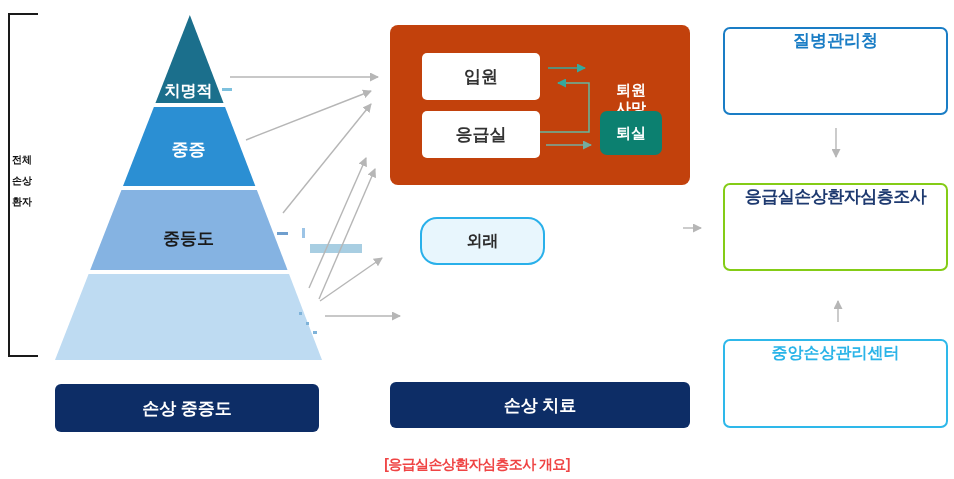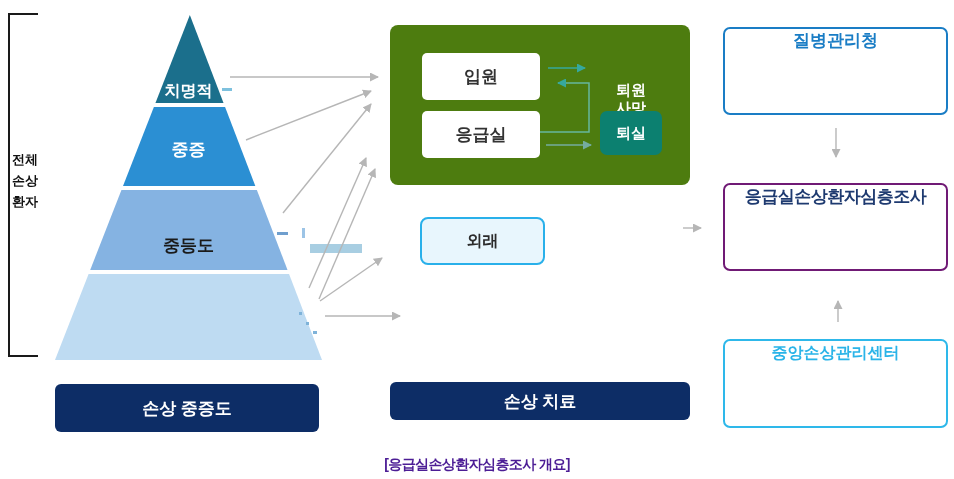--- a/index.html
+++ b/index.html
@@ -4,76 +4,76 @@
 <style>
   * { margin:0; padding:0; box-sizing:border-box; }
   html,body { background:#ffffff; }
   body { font-family:"Liberation Sans","DejaVu Sans",sans-serif; }
   .canvas { position:relative; width:954px; height:479px; background:#ffffff; overflow:hidden; }
 
   
   .bracket { position:absolute; left:8px; top:13px; width:30px; height:344px;
              border-left:2px solid #1a1a1a; border-top:2px solid #1a1a1a; border-bottom:2px solid #1a1a1a; }
   .bracket-label { position:absolute; left:12px; top:149px; width:40px;
-                   font-size:13px; font-weight:bold; color:#111; line-height:21px; }
+                   font-size:10px; font-weight:bold; color:#111; line-height:21px; }
 
   
   .pyramid { position:absolute; left:55px; top:15px; width:267px; height:345px;
              clip-path:polygon(50.5% 0, 100% 100%, 0 100%); }
   .band { position:absolute; left:0; width:100%; }
   .band-1 { top:0;    height:88px; background:#1b6f8c; }
   .band-2 { top:92px; height:79px; background:#2b8fd3; }
   .band-3 { top:175px;height:80px; background:#85b3e2; }
   .band-4 { top:259px;height:86px; background:#bedbf2; }
   .pyr-label { position:absolute; left:0; width:100%; text-align:center;
                font-weight:bold; line-height:22px; }
   .pyr-1 { top:65px;  font-size:16px; color:#ffffff; }
   .pyr-2 { top:124px; font-size:17px; color:#ffffff; }
-  .pyr-3 { top:220px; font-size:17px; color:#1a1a1a; }
+  .pyr-3 { top:213px; font-size:17px; color:#1a1a1a; }
   .pyr-4 { top:290px; font-size:17px; color:#1a1a1a; }
 
   
   .navy-bar { position:absolute; background:#0d2d66; border-radius:6px;
               display:flex; align-items:center; justify-content:center;
               color:#fff; font-size:17px; font-weight:bold; }
   .bar-severity { left:55px; top:384px; width:264px; height:48px; }
-  .bar-treatment{ left:390px; top:382px; width:300px; height:38px; }
+  .bar-treatment{ left:390px; top:382px; width:300px; height:46px; }
 
   
   .green-panel { position:absolute; left:390px; top:25px; width:300px; height:160px;
-                 background:#4d7c0f; border-radius:8px; }
+                 background:#c2410c; border-radius:8px; }
   .white-box { position:absolute; left:32px; width:118px; height:47px; background:#ffffff;
                border-radius:5px; display:flex; align-items:center; justify-content:center;
                font-size:17px; font-weight:600; color:#333333; }
   .box-inpatient { top:28px; }
   .box-er { top:86px; }
   .discharge-text { position:absolute; left:210px; top:33px; width:62px; text-align:center;
                     color:#ffffff; font-size:15px; font-weight:600; line-height:18px;margin-top:23px; }
   .exit-box { position:absolute; left:210px; top:86px; width:62px; height:44px; background:#0c8070;
               border-radius:7px; display:flex; align-items:center; justify-content:center;
               color:#ffffff; font-size:15px; font-weight:600; }
 
   
   .cyan-box { position:absolute; left:420px; width:125px; height:48px; background:#e8f6fd;
-              border:2px solid #29b0ea; border-radius:8px; display:flex; align-items:center;
+              border:2px solid #29b0ea; border-radius:17px; display:flex; align-items:center;
               justify-content:center; font-size:16px; font-weight:600; color:#2b2b2b; }
   .box-outpatient { top:217px; }
   .box-selfcare   { top:288px; }
 
   
   .right-box { position:absolute; left:723px; width:225px; background:#ffffff; border-radius:7px;
                display:flex; flex-direction:column; align-items:center; justify-content:flex-start;
                text-align:center; font-weight:bold; }
   .box-kdca   { top:27px;  height:88px; border:2px solid #1a7dc5; color:#1a7dc5; font-size:17px; }
-  .box-survey { top:183px; height:88px; border:2px solid #701a75; color:#1e3a70; font-size:17px; letter-spacing:-0.5px; }
+  .box-survey { top:183px; height:88px; border:2px solid #84cc16; color:#1e3a70; font-size:17px; letter-spacing:-0.5px; }
   .box-center { top:339px; height:89px; border:2px solid #2eb8ea; color:#2ab4e8; font-size:16px; line-height:23px; }
 
   
   .caption { position:absolute; left:0; top:456px; width:954px; text-align:center;
-             font-size:14px; font-weight:bold; color:#4c1d95; letter-spacing:-0.6px; }
+             font-size:14px; font-weight:bold; color:#ef4444; letter-spacing:-0.6px; }
 
   
   .mark { position:absolute; }
   .mark-rect { left:310px; top:244px; width:52px; height:9px; background:#a8cee2; }
   .mark-dash { left:277px; top:232px; width:11px; height:3px; background:#6f9fce; }
   .mark-tick { left:302px; top:228px; width:3px; height:10px; background:#9cc4e6; }
   .mark-dash2{ left:222px; top:88px;  width:10px; height:3px; background:#7ec1de; }
   .mark-dot1 { left:299px; top:312px; width:3px; height:3px; background:#7fb3d9; }
   .mark-dot2 { left:306px; top:322px; width:3px; height:3px; background:#7fb3d9; }
   .mark-dot3 { left:313px; top:331px; width:4px; height:3px; background:#7fb3d9; }

